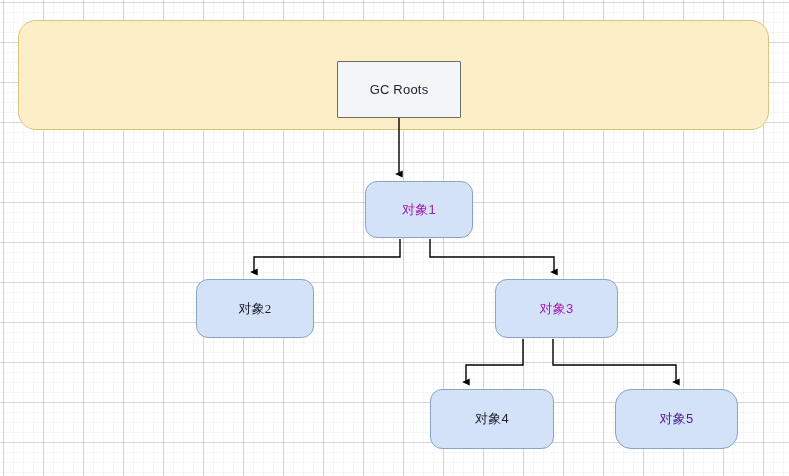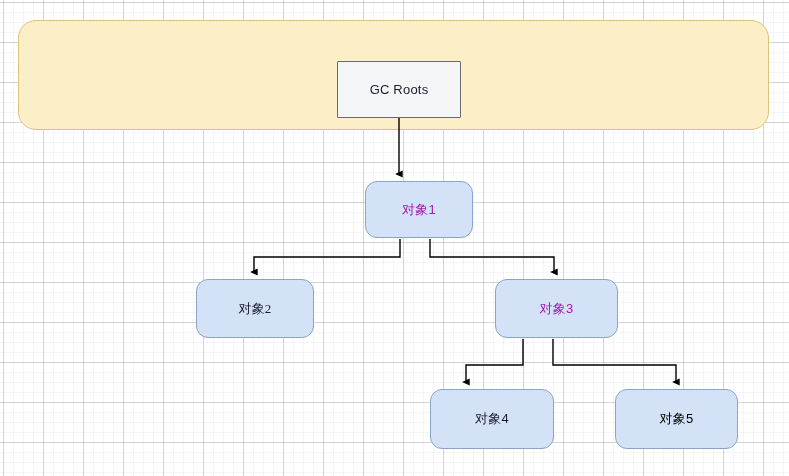--- a/index.html
+++ b/index.html
@@ -107,17 +107,17 @@
   </div>
 
   <div class="node node-round" id="node-obj3" style="left: 495px; top: 279px; width: 123px; height: 59px; background: rgb(212, 226, 247); border-color: rgb(138, 164, 200); color: #a21caf;">
     <span>对象3</span>
   </div>
 
   <div class="node node-round" id="node-obj4" style="left: 406px; top: 389px; width: 124px; height: 60px; background: rgb(212, 226, 247); border-color: rgb(138, 164, 200); color: rgb(27, 27, 50); margin-left: 24px;">
     <span>对象4</span>
   </div>
 
-  <div class="node node-round" id="node-obj5" style="left: 615px; top: 389px; width: 123px; height: 60px; background: rgb(212, 226, 247); border-color: rgb(138, 164, 200); color: #000000;">
+  <div class="node node-round" id="node-obj5" style="left: 615px; top: 389px; width: 123px; height: 60px; background: rgb(212, 226, 247); border-color: rgb(138, 164, 200); color: #4c1d95; border-radius: 16px;">
     <span>对象5</span>
   </div>
 
 </div>
 
 </body></html>

